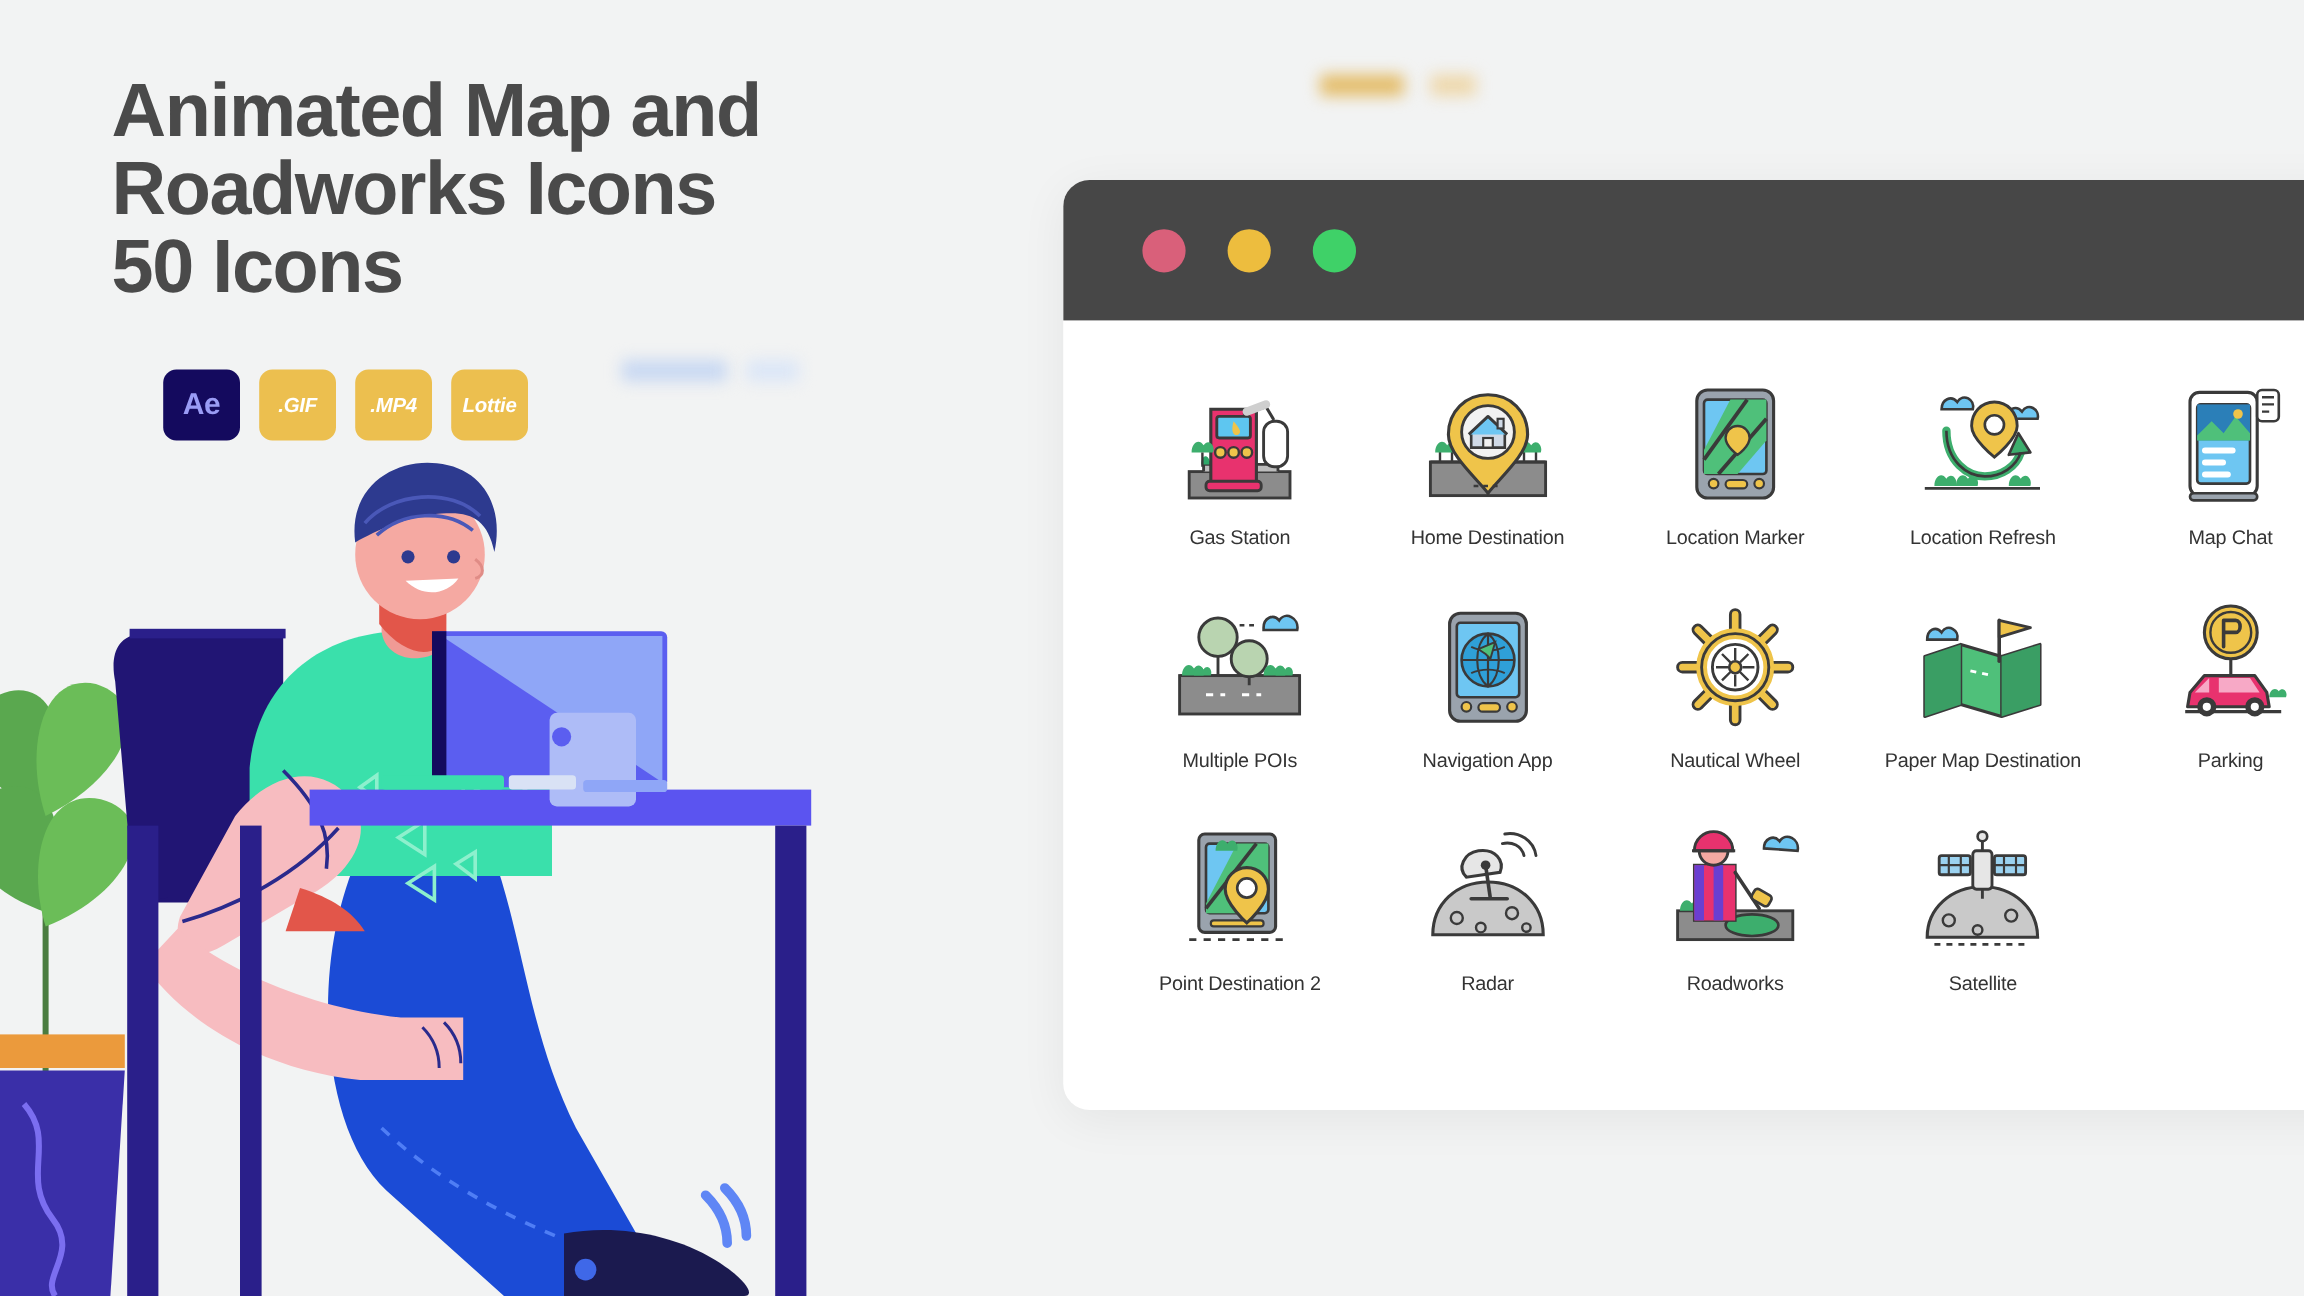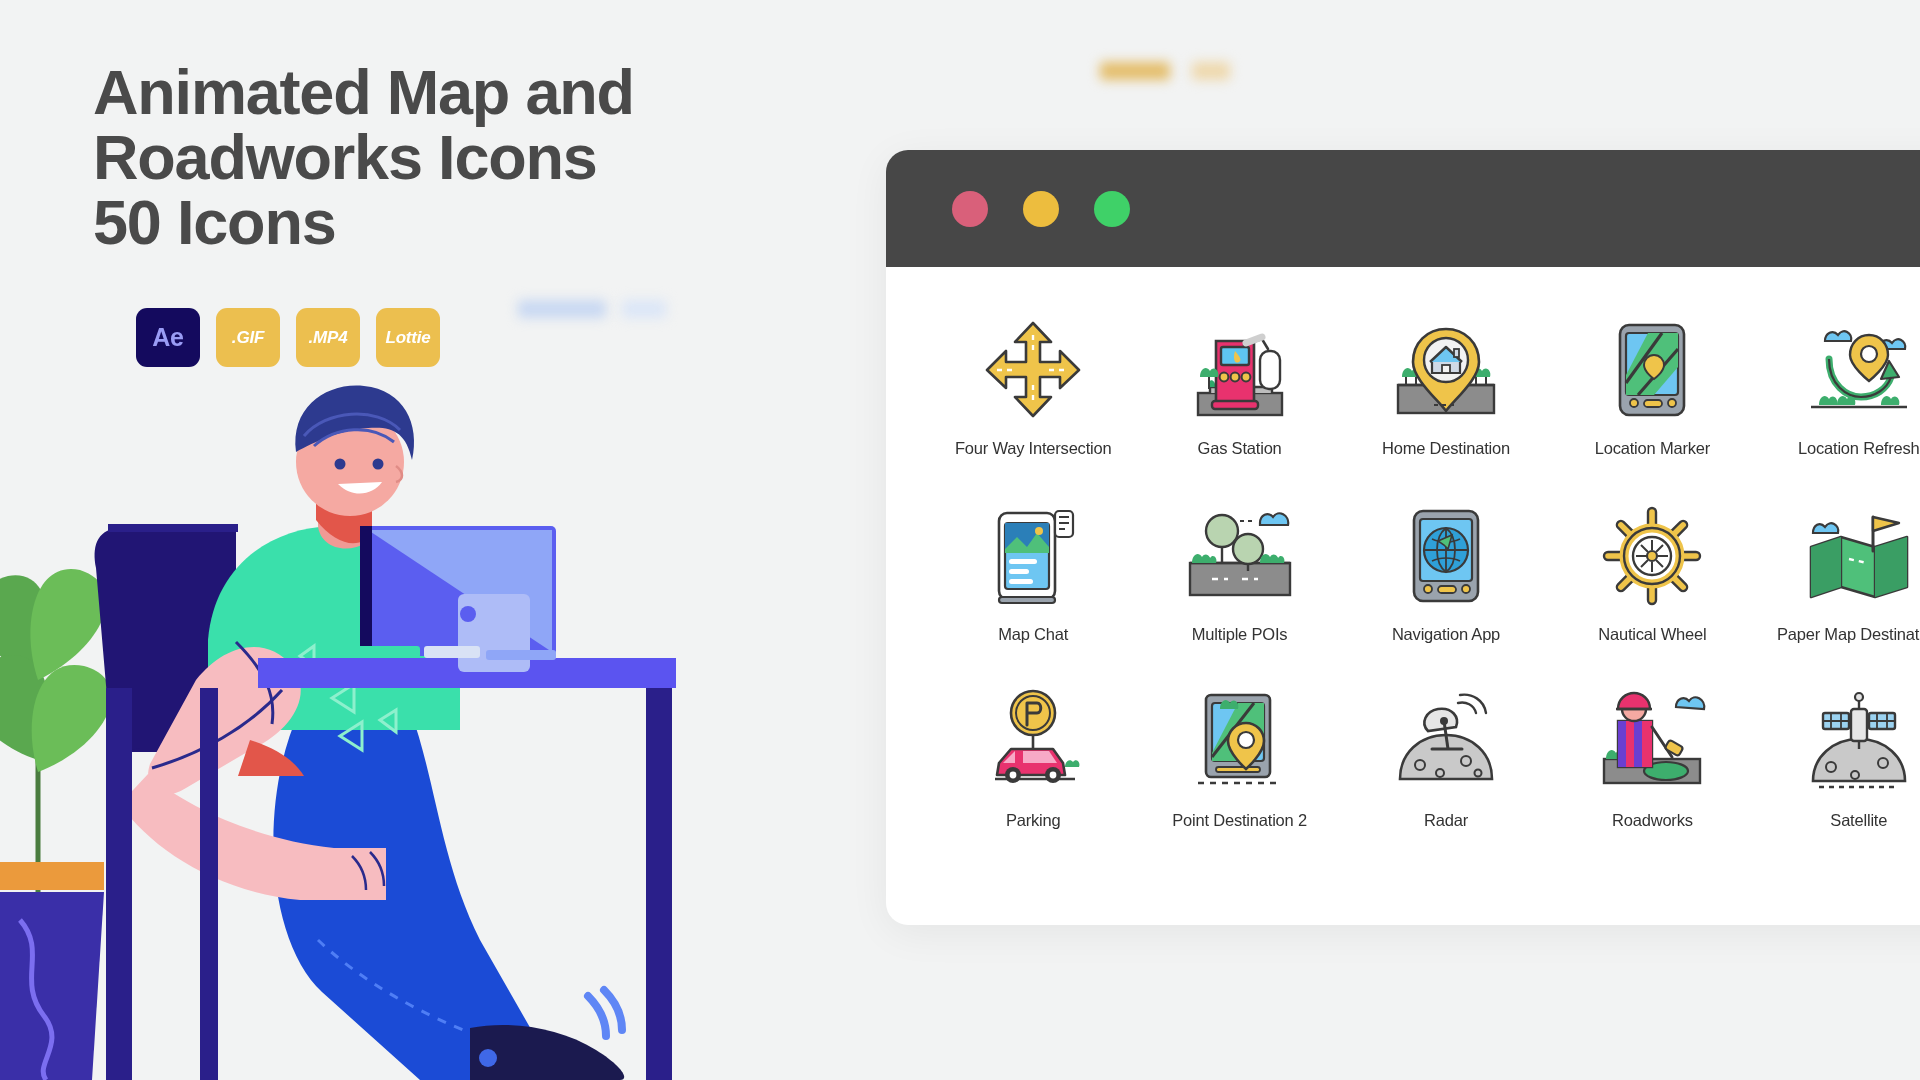--- a/index.html
+++ b/index.html
@@ -178,27 +178,20 @@
 
 <div class="window">
   <div class="window-bar">
     <div class="dot" style="background:#d9607a;"></div>
     <div class="dot" style="background:#edbd3e;"></div>
     <div class="dot" style="background:#3fd168;"></div>
   </div>
 
   <div class="icon-grid">
 
-    <div class="icon-cell">
-      <svg class="icon-art" viewBox="0 0 128 110">
-        <path d="M64 8 L82 27 L71 27 L71 47 L91 47 L91 36 L110 55 L91 73 L91 62 L71 62 L71 82 L82 82 L64 101 L46 82 L57 82 L57 62 L37 62 L37 73 L18 55 L37 36 L37 47 L57 47 L57 27 L46 27 Z" fill="#efc44a" stroke="#3a3a3a" stroke-width="2.6" stroke-linejoin="round"></path>
-        <path d="M64 20 L64 40 M64 70 L64 90 M28 55 L48 55 M80 55 L100 55" stroke="#ffffff" stroke-width="2.4" stroke-dasharray="5 5"></path>
-      </svg>
-      <div class="icon-label">Four Way Intersection</div>
-    </div>
 
     <div class="icon-cell">
       <svg class="icon-art" viewBox="0 0 128 110">
         <rect x="22" y="78" width="84" height="22" fill="#8c8c8c" stroke="#3a3a3a" stroke-width="2.4"></rect>
         <path d="M34 78 L34 72 L96 72 L96 78" fill="#bdbdbd" stroke="#3a3a3a" stroke-width="2.4"></path>
         <path d="M32 72 C 32 64 38 62 40 72 Z" fill="#2fa86a"></path>
         <path d="M40 26 L78 26 L78 88 L40 88 Z" fill="#e8326e" stroke="#3a3a3a" stroke-width="2.6"></path>
         <rect x="36" y="86" width="46" height="8" rx="3" fill="#e8326e" stroke="#3a3a3a" stroke-width="2.4"></rect>
         <rect x="45" y="32" width="28" height="18" rx="2" fill="#5ec6f0" stroke="#3a3a3a" stroke-width="2.4"></rect>
         <path d="M59 36 C 64 42 66 45 63 47 C 60 49 56 46 59 36 Z" fill="#efc44a"></path>

